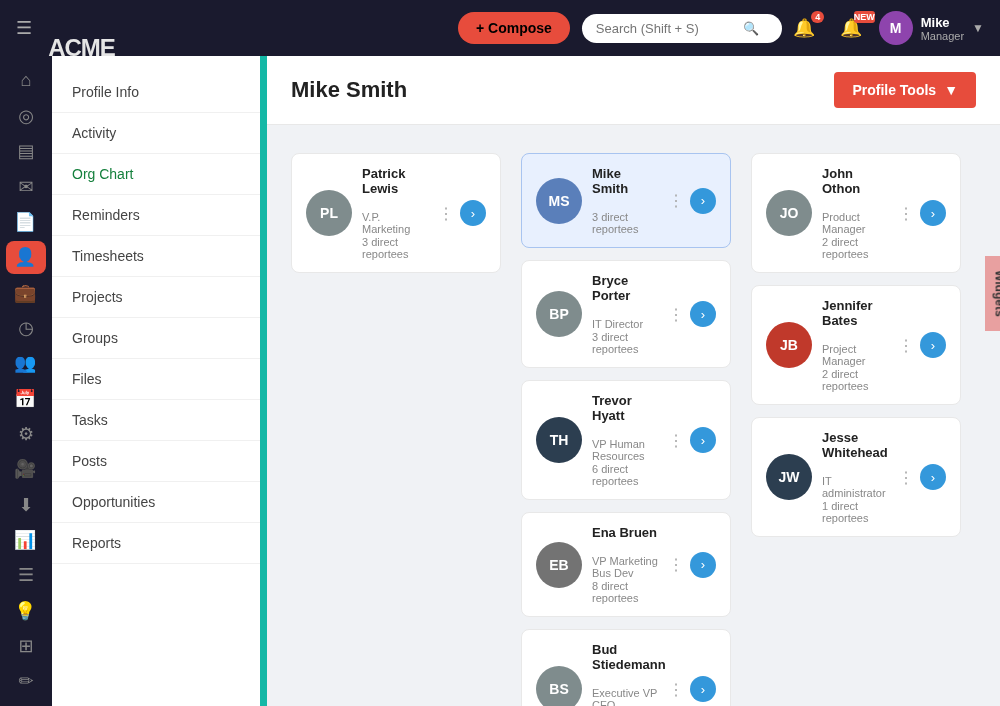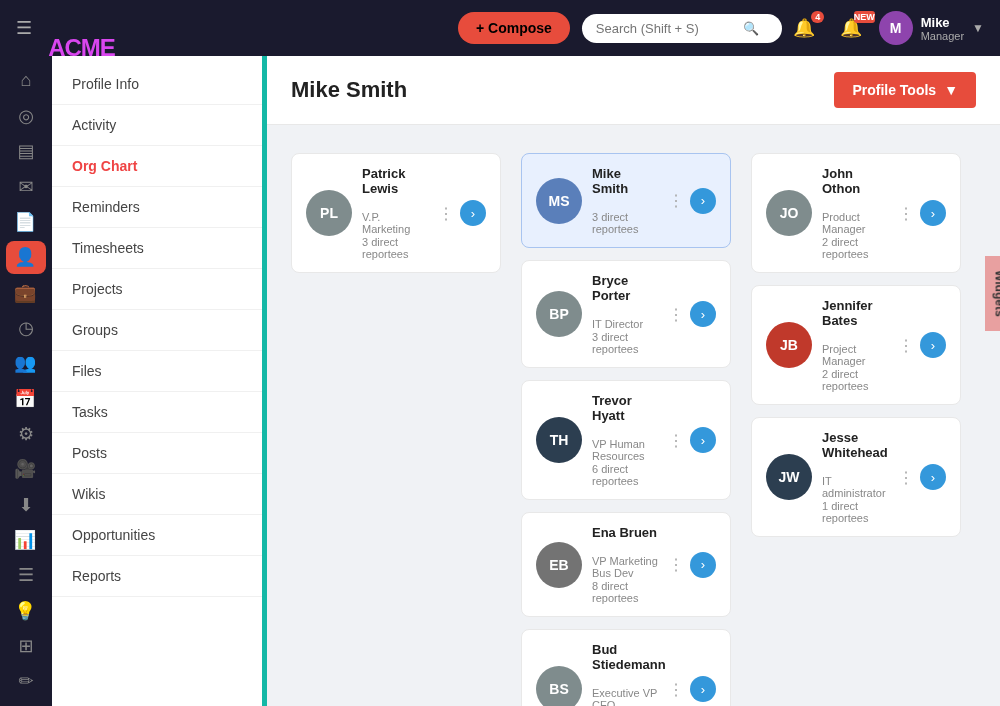--- a/index.html
+++ b/index.html
@@ -1,21 +1,21 @@
 <!DOCTYPE html>
 <html><head>
   <meta charset="utf-8">
   <style>
     * { box-sizing: border-box; margin: 0; padding: 0; }
     body { font-family: -apple-system, BlinkMacSystemFont, 'Segoe UI', sans-serif; background: #f0f2f5; width: 1000px; height: 706px; overflow: hidden; display: flex; flex-direction: column; }
 
     
     .top-nav { background: #1a1a2e; height: 56px; display: flex; align-items: center; padding: 0 16px; gap: 12px; flex-shrink: 0; }
     .hamburger { color: #aaa; font-size: 18px; cursor: pointer; margin-right: 4px; }
-    .logo { color: #d946ef; font-size: 24px; font-weight: 900; letter-spacing: -1px; margin-right: auto; margin-top: 40px; }
+    .logo { color: #e5e5e5; font-size: 24px; font-weight: 900; letter-spacing: -1px; margin-right: auto; margin-top: 40px; }
     .compose-btn { background: #e74c3c; color: #000000; border: none; border-radius: 20px; padding: 8px 18px; font-size: 14px; font-weight: 600; cursor: pointer; }
     .search-bar { background: #fff; border: none; border-radius: 20px; padding: 7px 14px; font-size: 13px; width: 200px; display: flex; align-items: center; gap: 8px; }
     .search-bar input { border: none; outline: none; font-size: 13px; width: 140px; }
     .nav-icons { display: flex; align-items: center; gap: 16px; }
     .nav-icon-wrap { position: relative; color: #aaa; font-size: 18px; cursor: pointer; }
     .badge { position: absolute; top: -6px; right: -8px; background: #e74c3c; color: #fff; font-size: 9px; border-radius: 8px; padding: 1px 4px; font-weight: 700; }
     .new-badge { background: #e74c3c; color: #fff; font-size: 9px; border-radius: 3px; padding: 1px 0; font-weight: 700; position: absolute; top: -6px; right: -12px; }
     .user-pill { display: flex; align-items: center; gap: 8px; cursor: pointer; }
     .user-avatar-sm { width: 34px; height: 34px; border-radius: 50%; background: #8e44ad; display: flex; align-items: center; justify-content: center; color: #fff; font-size: 14px; font-weight: 700; overflow: hidden; }
     .user-info { color: #fff; }
@@ -25,23 +25,23 @@
 
     
     .main-layout { display: flex; flex: 1; overflow: hidden; }
 
     
     .icon-nav { width: 52px; background: #1a1a2e; display: flex; flex-direction: column; align-items: center; padding: 8px 0; gap: 2px; flex-shrink: 0; }
     .icon-nav-item { width: 40px; height: 40px; display: flex; align-items: center; justify-content: center; border-radius: 8px; color: #888; font-size: 18px; cursor: pointer; }
     .icon-nav-item.active { background: #e74c3c; color: #fff; }
 
     
-    .sidebar { width: 215px; background: #fff; border-right: 5px solid #14b8a6; overflow-y: auto; flex-shrink: 0; padding: 8px 0; }
+    .sidebar { width: 215px; background: #fff; border-right: 7px solid #14b8a6; overflow-y: auto; flex-shrink: 0; padding: 16px 0; }
     .sidebar-item { padding: 12px 20px; font-size: 14px; color: #444; cursor: pointer; border-bottom: 1px solid #f0f0f0; }
-    .sidebar-item.active { color: #ef4444; font-weight: 700; }
+    .sidebar-item.active { color: #15803d; font-weight: 400; }
 
     
     .content { flex: 1; overflow-y: auto; background: #f0f2f5; }
     .content-header { background: #fff; padding: 16px 24px; display: flex; align-items: center; justify-content: space-between; border-bottom: 1px solid #e8e8e8; }
     .content-title { font-size: 22px; font-weight: 700; color: #222; }
     .profile-tools-btn { background: #e74c3c; color: #fff; border: none; border-radius: 4px; padding: 10px 18px; font-size: 14px; font-weight: 600; cursor: pointer; display: flex; align-items: center; gap: 8px; }
 
     
     .org-chart { padding: 20px 24px; }
 
@@ -127,21 +127,20 @@
       <div class="sidebar-item">Profile Info</div>
       <div class="sidebar-item">Activity</div>
       <div class="sidebar-item active">Org Chart</div>
       <div class="sidebar-item">Reminders</div>
       <div class="sidebar-item">Timesheets</div>
       <div class="sidebar-item">Projects</div>
       <div class="sidebar-item">Groups</div>
       <div class="sidebar-item">Files</div>
       <div class="sidebar-item">Tasks</div>
       <div class="sidebar-item">Posts</div>
-      <div class="sidebar-item">Wikis</div>
       <div class="sidebar-item">Opportunities</div>
       <div class="sidebar-item">Reports</div>
     </div>
 
   <div class="content">
     <div class="content-header">
       <h1 class="content-title">Mike Smith</h1>
       <button class="profile-tools-btn">
         <span>Profile Tools</span>
         <span>▼</span>

